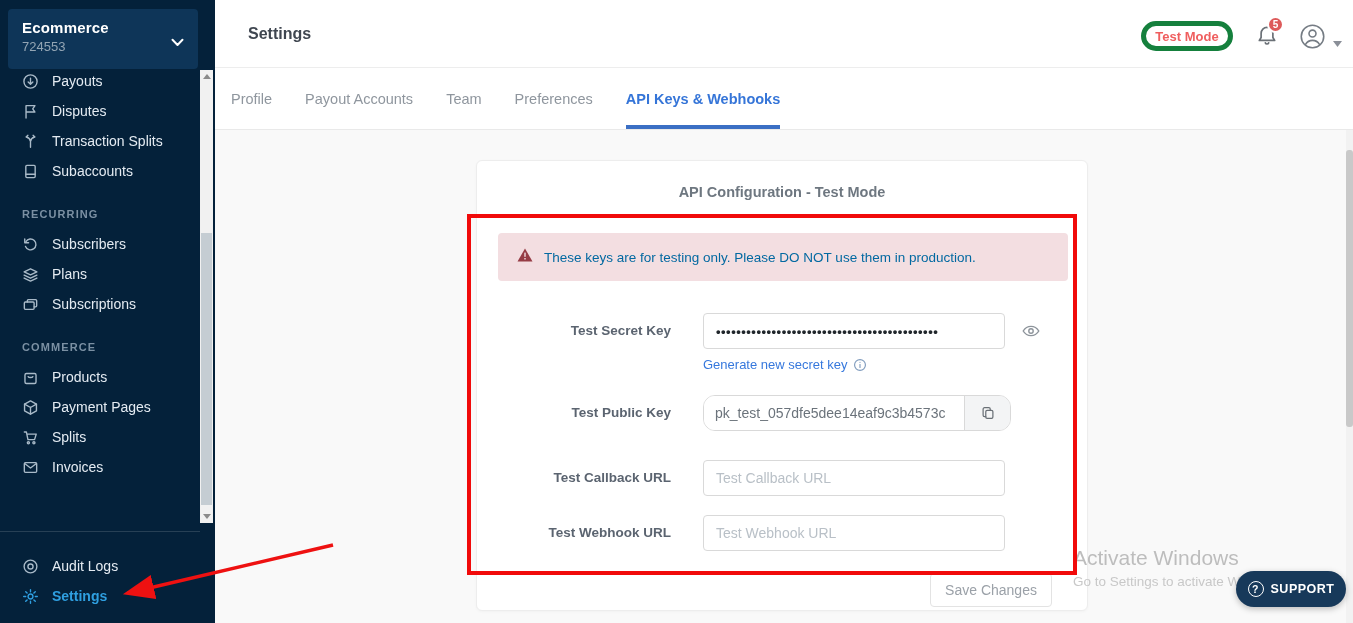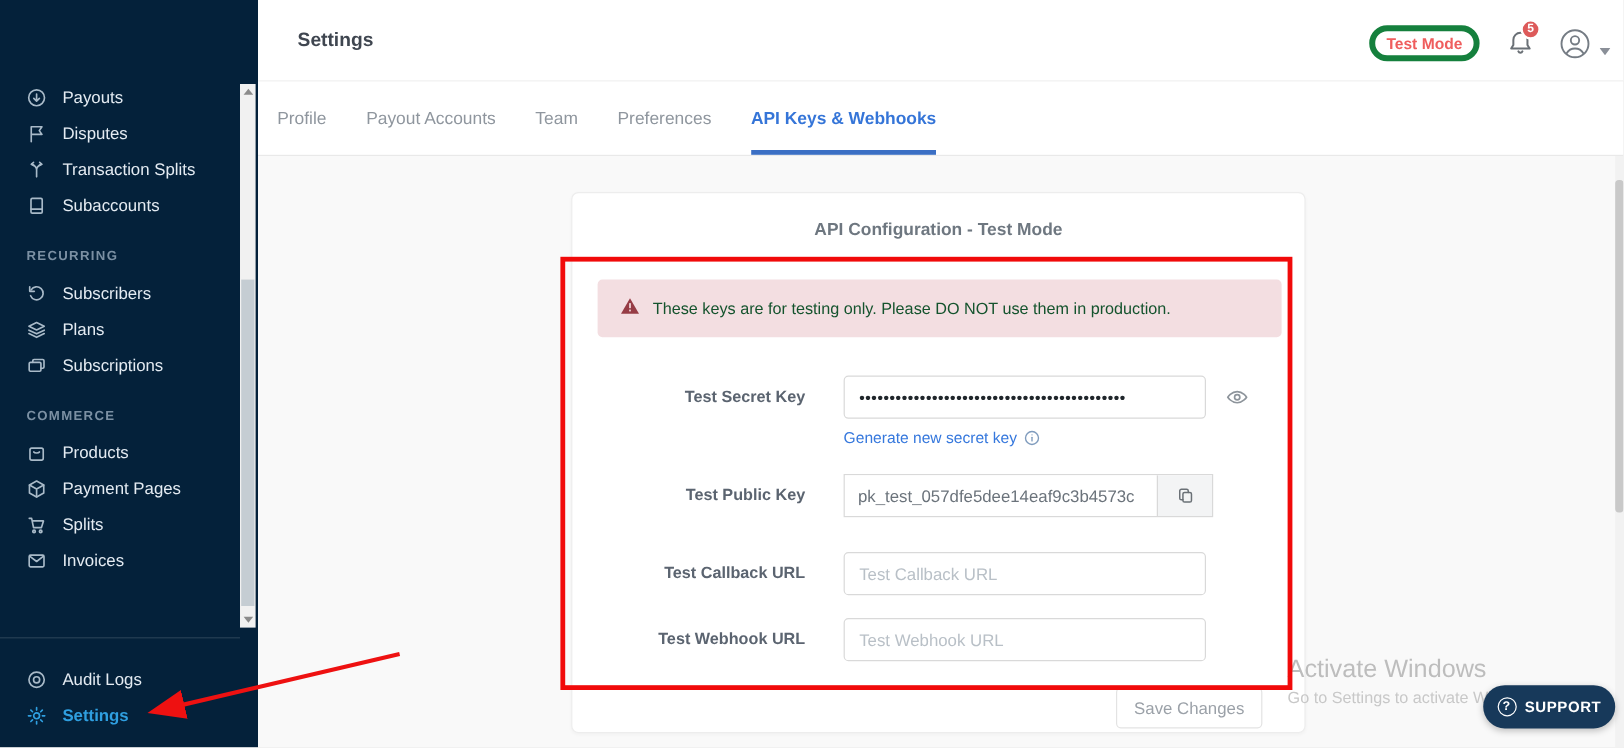--- a/index.html
+++ b/index.html
@@ -44,48 +44,57 @@
   .tabsbar { position:absolute; left:215px; top:68px; width:1138px; height:62px; background:#fff; border-bottom:1px solid #e9e9e9; display:flex; align-items:stretch; padding-left:16px; gap:33px; }
   .tab { position:relative; display:flex; align-items:center; font-size:14.5px; color:#8f969e; cursor:pointer; white-space:nowrap; }
   .tab.active { color:#3575d8; font-weight:700; }
   .tab.active::after { content:""; position:absolute; left:0; right:0; bottom:0; height:4px; background:#3b6fc4; }
 
   
   .main { position:absolute; left:215px; top:130px; width:1138px; height:493px; background:#f9f9f9; }
   .card { position:absolute; left:261px; top:30px; width:612px; height:451px; background:#fff; border:1px solid #ededed; border-radius:6px; box-shadow:0 1px 3px rgba(0,0,0,.03); }
   .card-title { margin-top:23px; text-align:center; font-size:14.5px; font-weight:700; color:#6e7780; }
   .warning-box { position:absolute; left:21px; top:72px; width:570px; height:48px; background:#f3dee1; border-radius:4px; display:flex; align-items:center; padding:0 19px; gap:11px; }
-  .warning-text { font-size:13.5px; color:#14532d; }
+  .warning-text { font-size:13.5px; color:#0369a1; }
   .f-label { position:absolute; left:0; width:194px; text-align:right; font-size:13.5px; font-weight:700; color:#5b6470; }
   .f-input { position:absolute; left:226px; width:302px; height:36px; border:1px solid #d9d9d9; border-radius:4px; background:#fff; font-family:"Liberation Sans", sans-serif; font-size:14px; color:#30363c; padding:0 12px; outline:none; }
   .f-input::placeholder { color:#b9c0c7; }
   .secret-input { font-size:13px; letter-spacing:.5px; font-weight:700; color:#20262b; }
   .eye-btn { position:absolute; left:544px; top:160px; width:20px; height:20px; color:#8d949b; cursor:pointer; background:none; border:none; }
   .gen-link { position:absolute; left:226px; top:196px; display:flex; align-items:center; gap:5px; font-size:13px; color:#3678dd; cursor:pointer; text-decoration:none; }
-  .pub-group { position:absolute; left:226px; top:234px; width:308px; height:36px; border:1px solid #d9d9d9; border-radius:0; background:#fff; display:flex; overflow:hidden; }
+  .pub-group { position:absolute; left:226px; top:234px; width:308px; height:36px; border:1px solid #d9d9d9; border-radius:12px; background:#fff; display:flex; overflow:hidden; }
   .pub-group input { flex:1; border:none; outline:none; padding:0 11px; font-family:"Liberation Sans", sans-serif; font-size:14px; color:#6b737b; min-width:0; }
   .copy-btn { width:46px; background:#f3f4f5; border:none; border-left:1px solid #d9d9d9; color:#6a7076; display:flex; align-items:center; justify-content:center; cursor:pointer; }
   .save-btn { position:absolute; left:409px; top:412px; width:122px; height:34px; background:#fff; border:1px solid #e3e3e3; border-radius:4px; color:#9ba1a8; font-size:14px; font-family:"Liberation Sans", sans-serif; cursor:pointer;margin-left:44px; }
 
   
   .red-rect { position:absolute; left:467px; top:214px; width:610px; height:361px; border:4px solid #f10a0a; z-index:50; pointer-events:none; }
   .arrow-svg { position:absolute; left:0; top:0; width:1353px; height:623px; z-index:50; pointer-events:none; }
   .wm-line1 { position:absolute; left:1073px; top:546px; font-size:21px; color:#bdbdbd; z-index:20; }
   .wm-line2 { position:absolute; left:1073px; top:574px; font-size:13.5px; color:#c8c8c8; z-index:20; }
   .support-btn { position:absolute; left:1236px; top:571px; width:110px; height:36px; border-radius:18px; background:#17395a; color:#fff; display:flex; align-items:center; justify-content:center; gap:7px; font-size:12.5px; font-weight:700; letter-spacing:.5px; z-index:60; cursor:pointer; box-shadow:0 2px 6px rgba(0,0,0,.25); }
   .support-q { width:16px; height:16px; border:1.5px solid #fff; border-radius:50%; font-size:10.5px; display:flex; align-items:center; justify-content:center; }
   .page-scrollbar { position:absolute; left:1346px; top:130px; width:7px; height:493px; background:#f2f2f2; z-index:30; }
   .page-thumb { position:absolute; left:0; top:20px; width:7px; height:277px; background:#c9c9c9; border-radius:3px; cursor:pointer; }
 </style>
 </head>
 <body>
 
 <div class="app">
 
   <div class="sidebar">
+    <div class="biz">
+      <div class="biz-name">Ecommerce</div>
+      <div class="biz-id">724553</div>
+      <span class="biz-chevron">
+        <svg width="13" height="9" viewBox="0 0 13 9" fill="none" stroke="currentColor" stroke-width="2" stroke-linecap="round" stroke-linejoin="round">
+            <path d="M1.5 1.8L6.5 7l5-5.2"></path>
+          </svg>
+      </span>
+    </div>
 
     <div class="nav">
       <div class="nav-item">
         <span class="nicon">
             <svg width="17" height="17" viewBox="0 0 16 16" fill="none" stroke="currentColor" stroke-width="1.3" stroke-linecap="round" stroke-linejoin="round">
               <circle cx="8" cy="8" r="6.2"></circle>
               <path d="M8 5v5.4M5.8 8.4L8 10.6l2.2-2.2"></path>
             </svg>
           </span>
         <span>Payouts</span>

